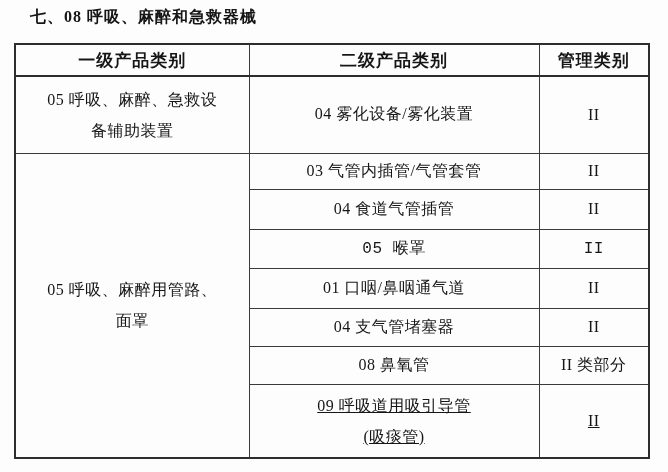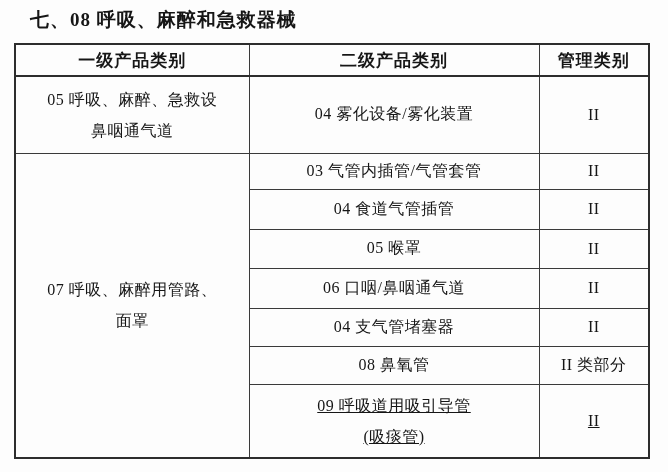--- a/index.html
+++ b/index.html
@@ -11,21 +11,21 @@
     background: #fdfdfd;
     color: #161616;
     font-family: "Liberation Serif", "DejaVu Serif", serif;
     overflow: hidden;
   }
   .title {
     position: absolute;
     left: 30px;
     top: 7px;
     margin: 0;
-    font-size: 19px;
+    font-size: 16px;
     font-weight: bold;
     letter-spacing: 1px;
     white-space: nowrap;
   }
   table.product-table {
     position: absolute;
     left: 14px;
     top: 43px;
     width: 634px;
     border-collapse: collapse;
@@ -49,21 +49,21 @@
     border-bottom-width: 2px;
     border-bottom-color: #2d2d2d;
   }
   .product-table td {
     font-size: 16px;
     letter-spacing: 0.5px;
   }
   tr.row-tall  { height: 77px; }
   tr.row-s36   { height: 36px; }
   tr.row-s40   { height: 40px; font-family: Liberation Serif, serif; }
-  tr.row-s39   { height: 39px; }
+  tr.row-s39   { height: 39px; font-family: Liberation Mono, monospace; }
   tr.row-s38   { height: 38px; }
   tr.row-last  { height: 74px; text-decoration: underline; }
   td.multi div { line-height: 31px; }
 </style>
 </head>
 <body>
 
 <div class="page">
 
   <h1 class="title">七、08 呼吸、麻醉和急救器械</h1>
@@ -78,47 +78,47 @@
       <tr>
         <th>一级产品类别</th>
         <th>二级产品类别</th>
         <th>管理类别</th>
       </tr>
     </thead>
     <tbody>
       <tr class="row-tall">
         <td class="multi" rowspan="1">
           <div>05 呼吸、麻醉、急救设</div>
-          <div>鼻咽通气道</div>
+          <div>备辅助装置</div>
         </td>
         <td>04 雾化设备/雾化装置</td>
         <td>II</td>
       </tr>
 
       <tr class="row-s36">
         <td class="multi" rowspan="7">
-          <div>07 呼吸、麻醉用管路、</div>
+          <div>05 呼吸、麻醉用管路、</div>
           <div>面罩</div>
         </td>
         <td>03 气管内插管/气管套管</td>
         <td>II</td>
       </tr>
 
       <tr class="row-s40">
         <td>04 食道气管插管</td>
         <td>II</td>
       </tr>
 
       <tr class="row-s39">
         <td>05 喉罩</td>
         <td>II</td>
       </tr>
 
       <tr class="row-s40">
-        <td>06 口咽/鼻咽通气道</td>
+        <td>01 口咽/鼻咽通气道</td>
         <td>II</td>
       </tr>
 
       <tr class="row-s38">
         <td>04 支气管堵塞器</td>
         <td>II</td>
       </tr>
 
       <tr class="row-s38">
         <td>08 鼻氧管</td>

